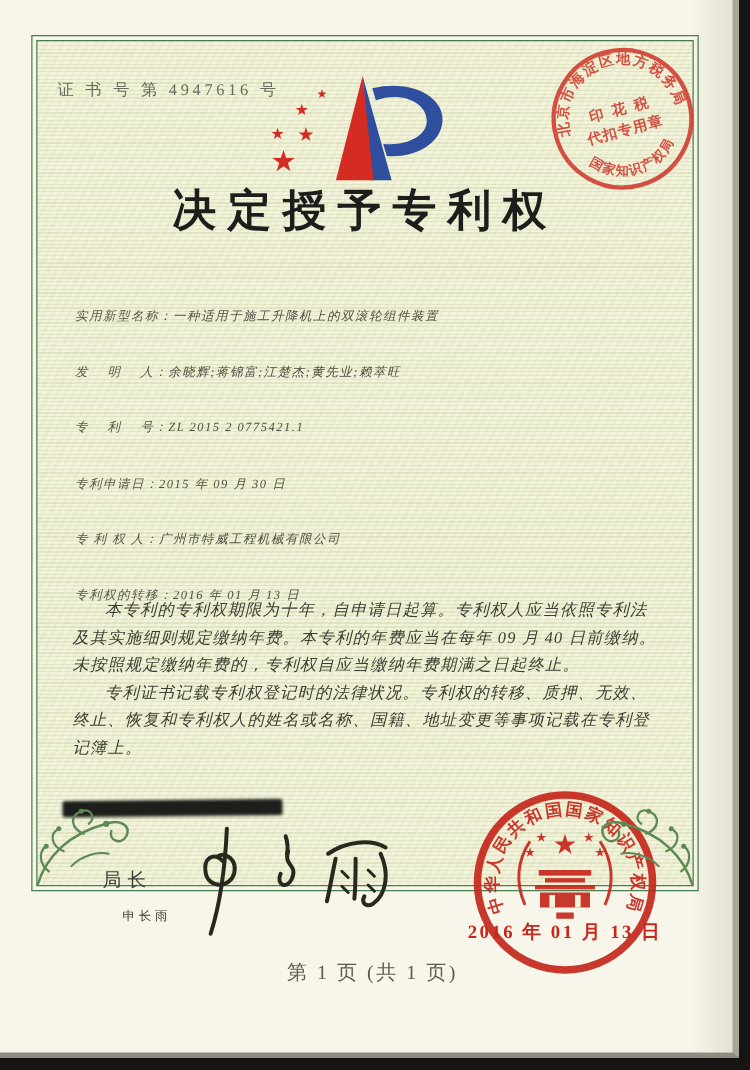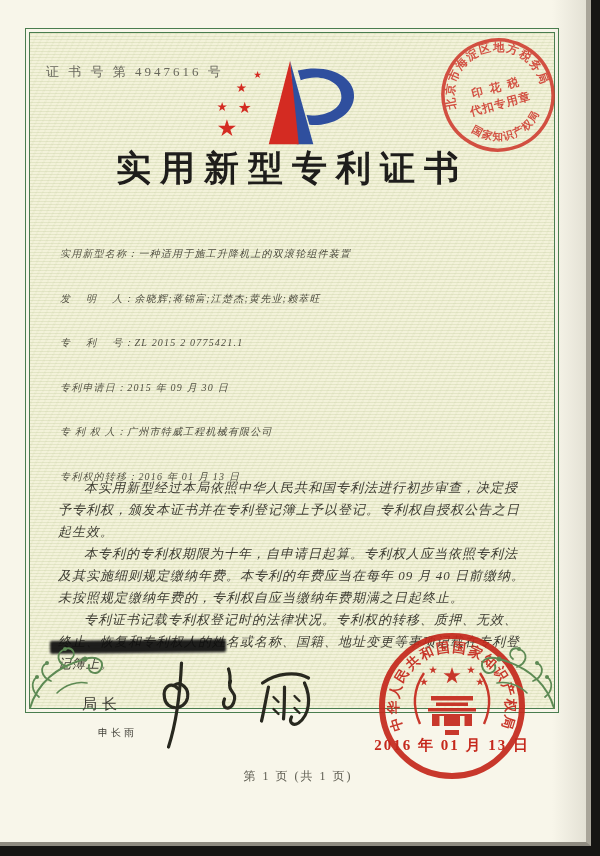--- a/index.html
+++ b/index.html
@@ -70,21 +70,21 @@
     font-family:"Liberation Sans","DejaVu Sans",sans-serif;
   }
   .signature{position:absolute;left:112px;top:618px;}
   .seal{position:absolute;left:337px;top:588px;opacity:.92;}
   .seal-date{
     position:absolute;left:287px;top:703px;width:270px;text-align:center;
     color:#c5281c;font-size:15px;font-weight:bold;letter-spacing:2px;
   }
   .footer{
     position:absolute;left:12px;right:0;top:735px;text-align:center;
-    font-size:12px;letter-spacing:2px;color:#5c5b50;
+    font-size:16px;letter-spacing:2px;color:#5c5b50;
   }
   .fl{position:absolute;bottom:-3px;}
   .fl-left{left:-3px;}
   .fl-right{right:-3px;transform:scaleX(-1);}
 </style>
 </head>
 <body>
 
 <div class="paper">
 
@@ -117,21 +117,21 @@
           <text x="34" y="58" font-size="16">★</text>
           <text x="12" y="56" font-size="13">★</text>
           <text x="32" y="36" font-size="13">★</text>
           <text x="50" y="22" font-size="10">★</text>
         </g>
         <polygon points="88,4 112,90 95,90" fill="#2f4f9e"></polygon>
         <polygon points="88,4 97,90 66,90" fill="#d42b22"></polygon>
         <path fill="#2f4f9e" d="M96,14 C130,6 156,22 154,42 C152,62 128,72 108,70 L105,60 C124,62 140,54 141,42 C142,26 120,16 99,24 Z"></path>
       </svg>
 
-      <div class="title">实用新型专利证书</div>
+      <div class="title">决定授予专利权</div>
 
       <div class="fields">
         <div class="row">
           <span class="f-label">实用新型名称：</span><span class="f-value">一种适用于施工升降机上的双滚轮组件装置</span>
         </div>
         <div class="row">
           <span class="f-label">发　 明　 人：</span><span class="f-value">余晓辉;蒋锦富;江楚杰;黄先业;赖萃旺</span>
         </div>
         <div class="row">
           <span class="f-label">专　 利　 号：</span><span class="f-value">ZL 2015 2 0775421.1</span>
@@ -141,21 +141,20 @@
         </div>
         <div class="row">
           <span class="f-label">专 利 权 人：</span><span class="f-value">广州市特威工程机械有限公司</span>
         </div>
         <div class="row">
           <span class="f-label">专利权的转移：</span><span class="f-value">2016 年 01 月 13 日</span>
         </div>
       </div>
 
       <div class="paras">
-        <p>本实用新型经过本局依照中华人民共和国专利法进行初步审查，决定授予专利权，颁发本证书并在专利登记簿上予以登记。专利权自授权公告之日起生效。</p>
         <p>本专利的专利权期限为十年，自申请日起算。专利权人应当依照专利法及其实施细则规定缴纳年费。本专利的年费应当在每年 09 月 40 日前缴纳。未按照规定缴纳年费的，专利权自应当缴纳年费期满之日起终止。</p>
         <p>专利证书记载专利权登记时的法律状况。专利权的转移、质押、无效、终止、恢复和专利权人的姓名或名称、国籍、地址变更等事项记载在专利登记簿上。</p>
       </div>
 
       <div class="barcode"></div>
 
       <div class="director-title">局长</div>
       <div class="director-name">申长雨</div>
 
       <svg class="signature" width="190" height="105" viewBox="0 0 185 105">

